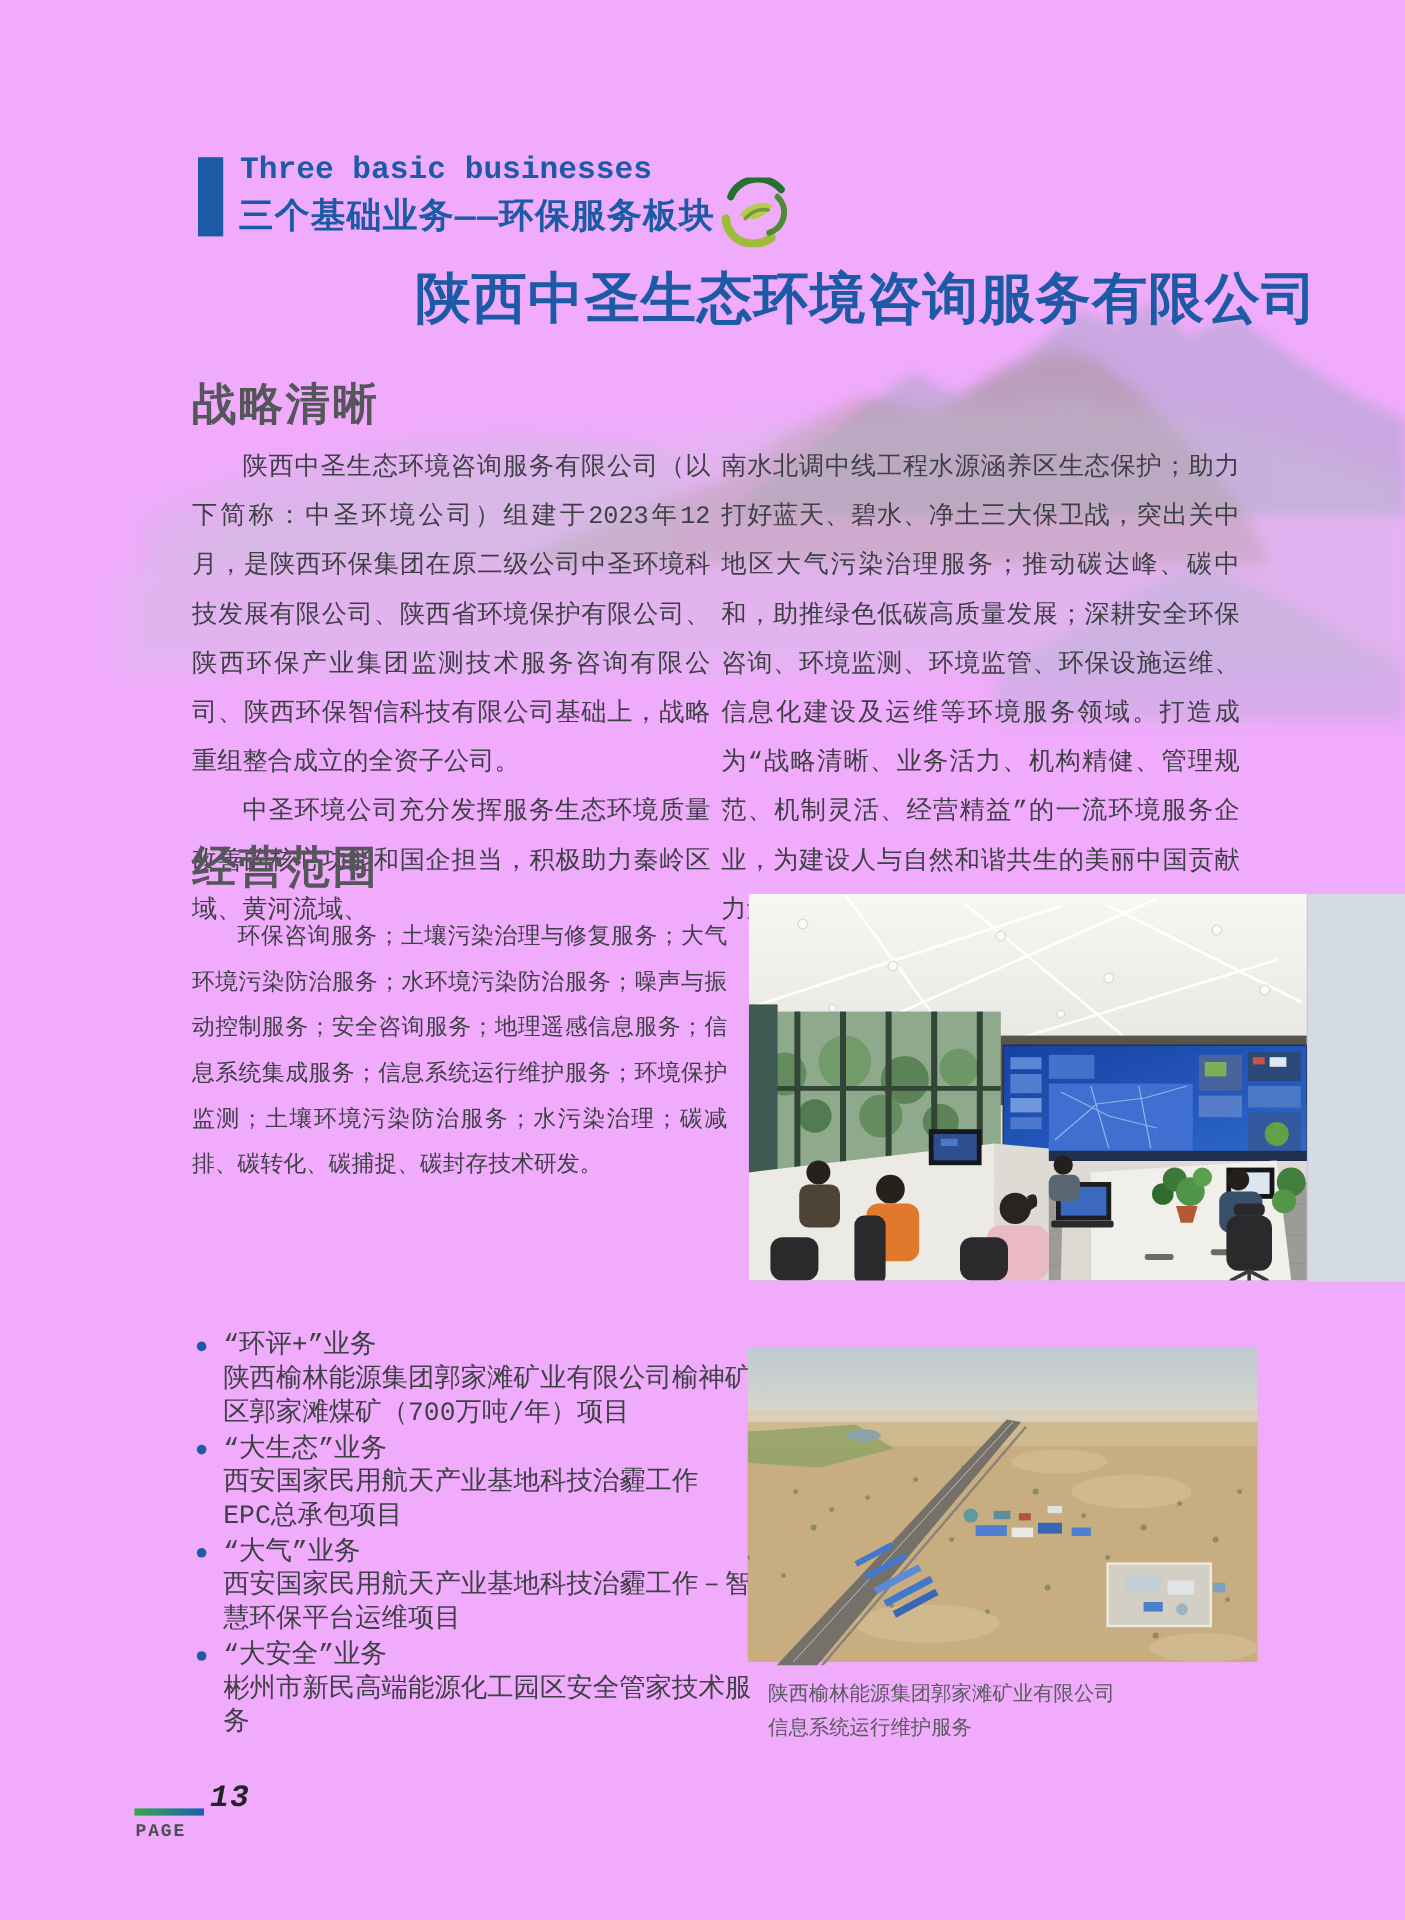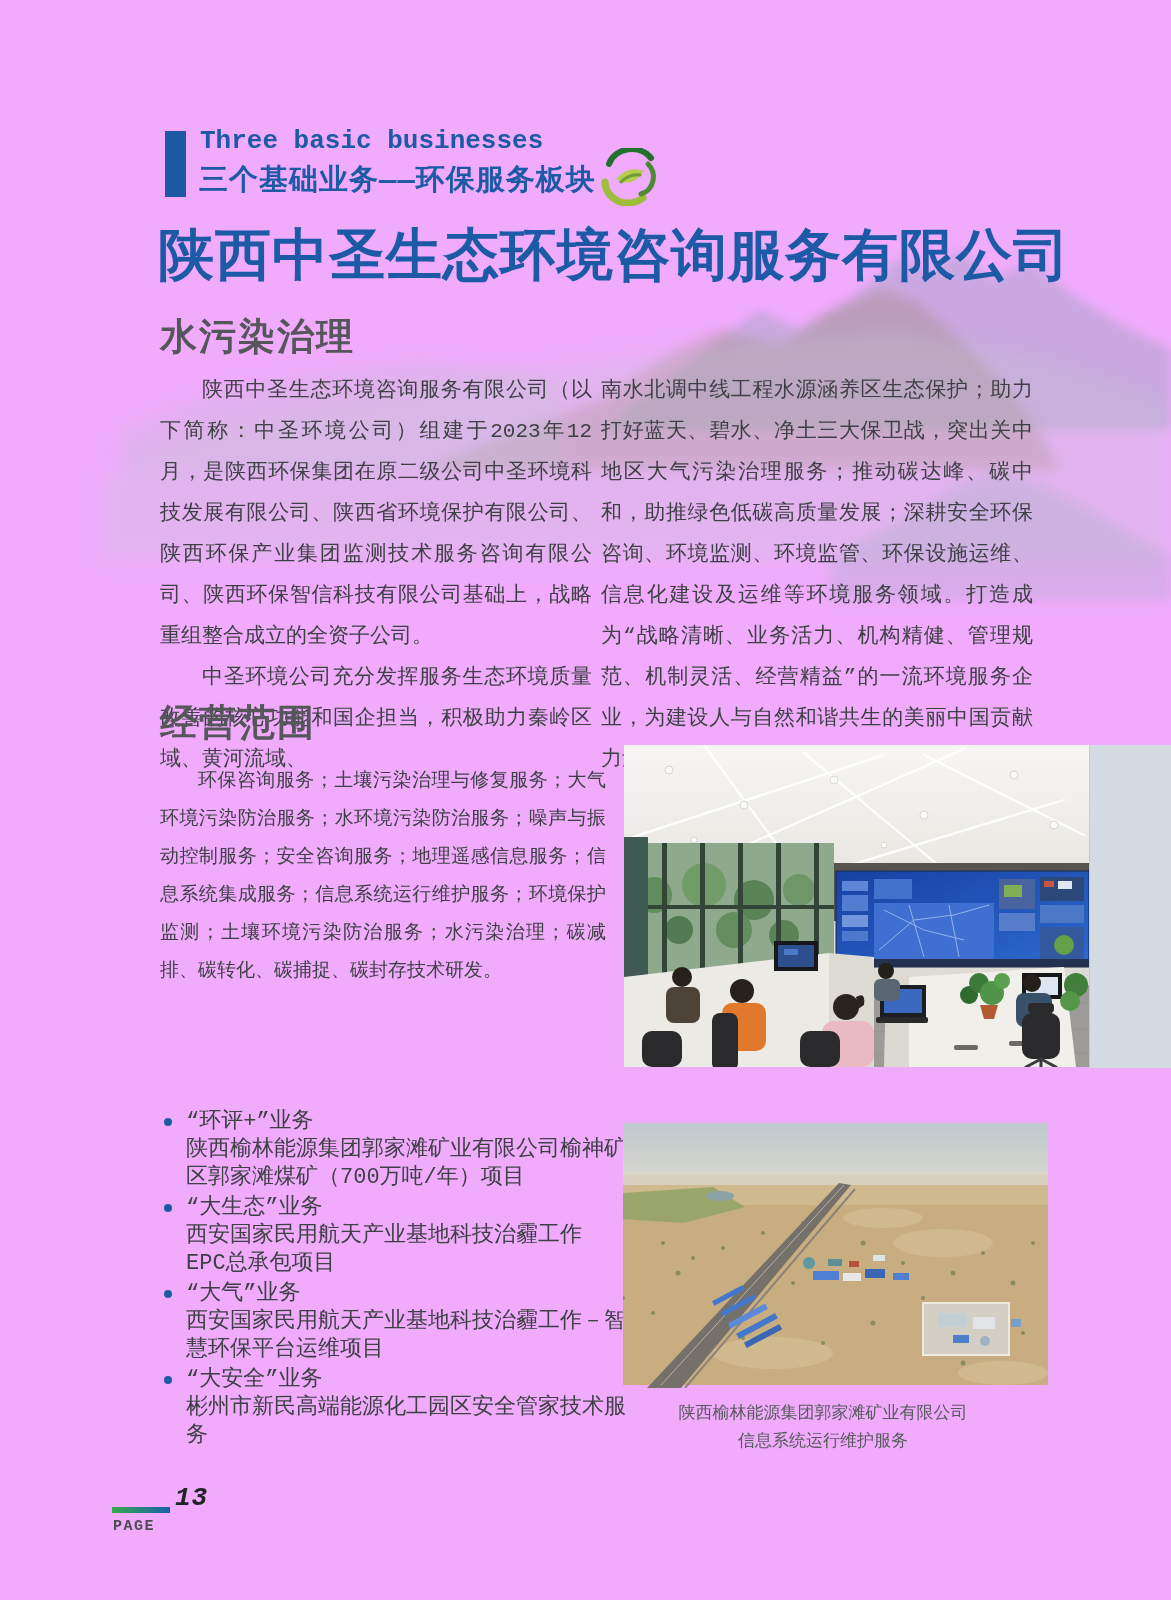--- a/index.html
+++ b/index.html
@@ -8,41 +8,41 @@
     background:#f0abfc;overflow:hidden;
     font-family:Liberation Mono, monospace;
     color:#3f4045;
   }
   .abs{position:absolute;}
   
   .eyebrow-bar{left:165px;top:131px;width:21px;height:66px;background:#1d5aa6;}
   .eyebrow-en{left:200px;top:126px;font-size:26px;font-weight:bold;color:#1d5aa6;letter-spacing:0px;}
   .eyebrow-zh{left:199px;top:160px;font-size:29px;font-weight:bold;color:#1d5aa6;letter-spacing:1px;}
   .logo{left:597px;top:148px;width:64px;height:58px;}
-  .page-title{left:158px;top:218px;width:940px;font-size:56px;font-weight:bold;color:#1d5aa6;letter-spacing:1px;white-space:nowrap;}
+  .page-title{left:158px;top:218px;width:940px;font-size:46px;font-weight:bold;color:#1d5aa6;letter-spacing:1px;white-space:nowrap;text-align:right;}
   
   .mountains{left:0;top:0;width:1171px;height:620px;pointer-events:none;}
   
   .h-section{font-size:37px;font-weight:bold;color:#55565a;letter-spacing:2px;}
   .h-intro{left:160px;top:312px;}
   .h-scope{left:160px;top:698px;}
   .h-projects{left:160px;top:1012px;}
   
   .col{width:432px;font-size:21px;line-height:41px;text-align:justify;color:#3f4045;}
   .col p{margin:0;text-indent:2em;}
   .col p.cont{text-indent:0;}
   .col-left{left:160px;top:370px;}
   .col-right{left:601px;top:370px;}
   
   .scope-body{left:160px;top:762px;width:446px;font-size:19px;line-height:38px;text-align:justify;text-indent:2em;color:#3f4045;}
   
   .office-photo{left:624px;top:745px;width:465px;height:322px;overflow:hidden;}
   .side-strip{left:1090px;top:745px;width:81px;height:323px;background:#d4dbe2;}
   .aerial-photo{left:623px;top:1123px;width:425px;height:265px;overflow:hidden;}
-  .caption{left:592px;top:1400px;width:462px;text-align:center;font-size:17px;line-height:28px;color:#595a5e;}
+  .caption{left:640px;top:1400px;width:462px;text-align:left;font-size:17px;line-height:28px;color:#595a5e;}
   
   .projects{left:160px;top:1108px;width:470px;}
   .proj-item{display:flex;align-items:flex-start;margin-bottom:2px;}
   .dot{flex:0 0 auto;width:8px;height:8px;border-radius:50%;background:#1d5aa6;margin:10px 14px 0 4px;}
   .proj-text{flex:1;font-size:22px;line-height:28px;color:#3f4045;}
   .proj-label{font-weight:normal;}
   .proj-desc{}
   
   .pg-label{left:113px;top:1490px;font-size:15px;font-weight:bold;letter-spacing:1.5px;color:#4c4d50;margin-top:28px;}
   .pg-bar{left:112px;top:1507px;width:58px;height:6px;background:linear-gradient(90deg,#35a94a,#1a5fae);}
@@ -69,21 +69,21 @@
   <svg class="abs logo" viewBox="0 0 64 58">
     <path d="M54 10 A 24 22 0 0 0 12 16" fill="none" stroke="#23702f" stroke-width="6" stroke-linecap="round"></path>
     <path d="M8 34 A 23 21 0 0 0 46 50" fill="none" stroke="#9ebd3a" stroke-width="7" stroke-linecap="round"></path>
     <path d="M51 16 A 18 18 0 0 1 44 46" fill="none" stroke="#4c8a33" stroke-width="5" stroke-linecap="round"></path>
     <path d="M19 31 Q 31 17 47 23 Q 35 41 19 31 Z" fill="#b5cc4e"></path>
     <path d="M24 34 Q 33 25 43 27" fill="none" stroke="#6f9c36" stroke-width="3" stroke-linecap="round"></path>
   </svg>
 
   <div class="abs page-title">陕西中圣生态环境咨询服务有限公司</div>
 
-  <div class="abs h-section h-intro">水污染治理</div>
+  <div class="abs h-section h-intro">战略清晰</div>
   <div class="abs col col-left">
     <p>陕西中圣生态环境咨询服务有限公司（以下简称：中圣环境公司）组建于2023年12月，是陕西环保集团在原二级公司中圣环境科技发展有限公司、陕西省环境保护有限公司、陕西环保产业集团监测技术服务咨询有限公司、陕西环保智信科技有限公司基础上，战略重组整合成立的全资子公司。</p>
     <p>中圣环境公司充分发挥服务生态环境质量改善的核心功能和国企担当，积极助力秦岭区域、黄河流域、</p>
   </div>
   <div class="abs col col-right">
     <p class="cont">南水北调中线工程水源涵养区生态保护；助力打好蓝天、碧水、净土三大保卫战，突出关中地区大气污染治理服务；推动碳达峰、碳中和，助推绿色低碳高质量发展；深耕安全环保咨询、环境监测、环境监管、环保设施运维、信息化建设及运维等环境服务领域。打造成为“战略清晰、业务活力、机构精健、管理规范、机制灵活、经营精益”的一流环境服务企业，为建设人与自然和谐共生的美丽中国贡献力量。</p>
   </div>
 
   <div class="abs h-section h-scope">经营范围</div>
   <div class="abs scope-body">环保咨询服务；土壤污染治理与修复服务；大气环境污染防治服务；水环境污染防治服务；噪声与振动控制服务；安全咨询服务；地理遥感信息服务；信息系统集成服务；信息系统运行维护服务；环境保护监测；土壤环境污染防治服务；水污染治理；碳减排、碳转化、碳捕捉、碳封存技术研发。</div>

